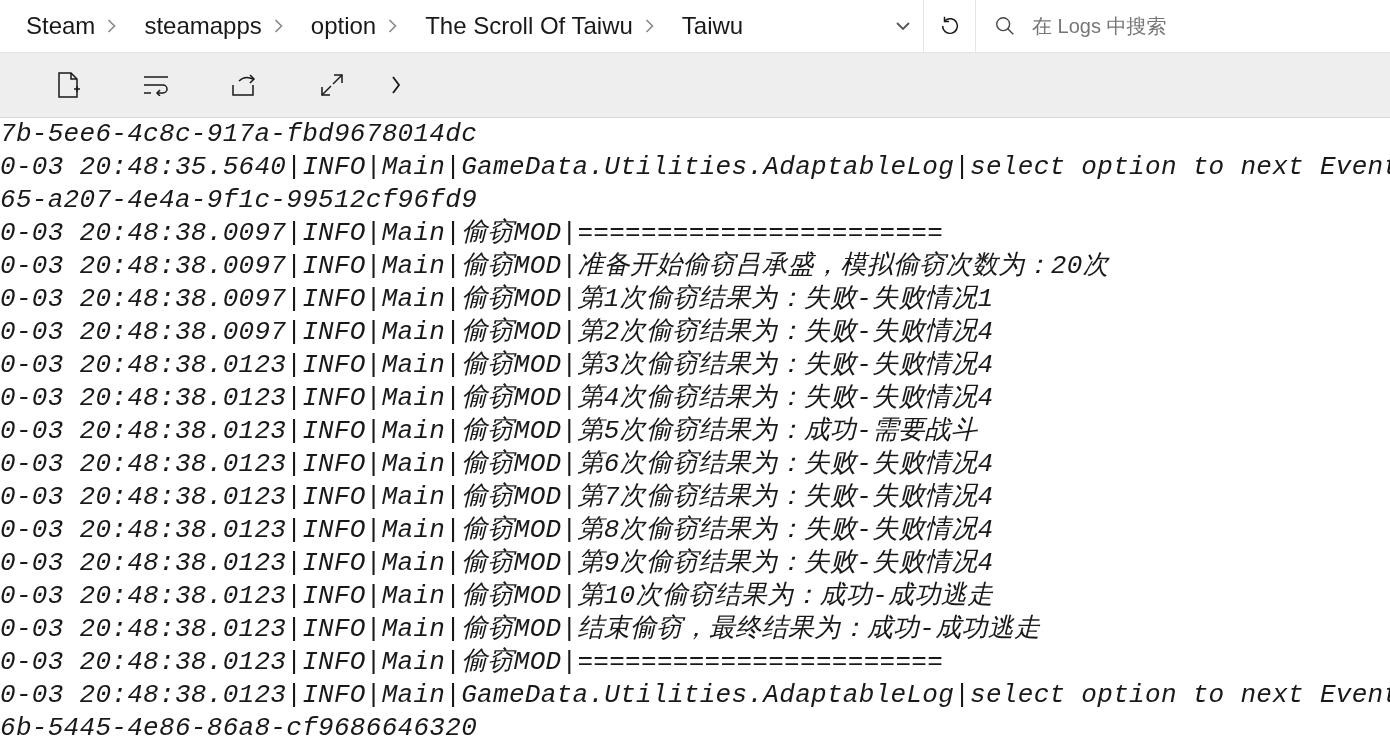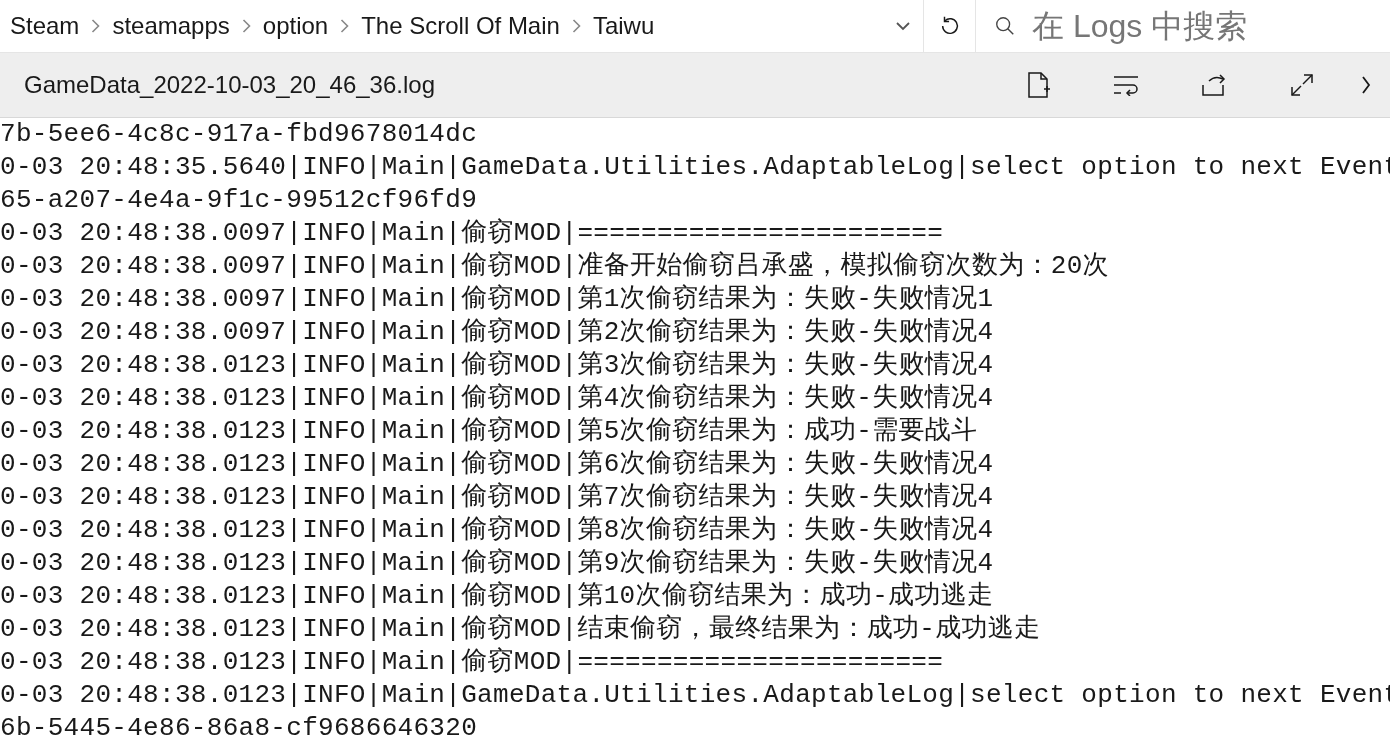--- a/index.html
+++ b/index.html
@@ -26,20 +26,21 @@
       flex: 1;
       padding-left: 8px;
       font-size: 24px;
       color: #191919;
       overflow: hidden;
     }
     .breadcrumb-item {
       white-space: nowrap;
       cursor: pointer;
       padding: 0 2px;
+      margin-left: 16px;
     }
     .breadcrumb-sep {
       margin: 0 10px;
       color: #888;
       font-size: 14px;
     }
     .breadcrumb-sep svg {
       width: 9px;
       height: 14px;
       display: block;
@@ -71,21 +72,21 @@
       align-items: center;
       padding: 0 18px;
     }
     .search-box svg {
       flex-shrink: 0;
       margin-right: 16px;
     }
     .search-input {
       border: none;
       outline: none;
-      font-size: 32px;
+      font-size: 20px;
       color: #b91c1c;
       width: 100%;
       background: transparent;
     }
     .search-input::placeholder {
       color: #767676;
     }
     .tab-bar {
       display: flex;
       align-items: center;
@@ -118,20 +119,21 @@
       font-family: "Consolas", "Courier New", monospace;
       font-size: 26px;
       line-height: 33px;
       color: #191919;
       white-space: pre;
       overflow: hidden;
       letter-spacing: 0.3px;
     }
     .log-line {
       white-space: pre;
+      font-style: italic;
     }
   </style>
 </head>
 <body>
 
 <div class="top-bar">
   <div class="breadcrumb">
     <span class="breadcrumb-item">Steam</span>
     <span class="breadcrumb-sep">
         <svg viewBox="0 0 8 14">
@@ -143,21 +145,21 @@
         <svg viewBox="0 0 8 14">
           <path d="M1 1 L7 7 L1 13" stroke="#888" stroke-width="1.6" fill="none"></path>
         </svg>
       </span>
     <span class="breadcrumb-item">option</span>
     <span class="breadcrumb-sep">
         <svg viewBox="0 0 8 14">
           <path d="M1 1 L7 7 L1 13" stroke="#888" stroke-width="1.6" fill="none"></path>
         </svg>
       </span>
-    <span class="breadcrumb-item">The Scroll Of Main</span>
+    <span class="breadcrumb-item">The Scroll Of Taiwu</span>
     <span class="breadcrumb-sep">
         <svg viewBox="0 0 8 14">
           <path d="M1 1 L7 7 L1 13" stroke="#888" stroke-width="1.6" fill="none"></path>
         </svg>
       </span>
     <span class="breadcrumb-item">Taiwu</span>
   </div>
   <div class="dropdown-btn">
     <svg width="14" height="9" viewBox="0 0 14 9">
         <path d="M1 1 L7 7 L13 1" stroke="#555" stroke-width="1.8" fill="none"></path>
@@ -172,21 +174,20 @@
   <div class="search-box">
     <svg width="22" height="22" viewBox="0 0 24 24">
       <circle cx="10" cy="10" r="7" stroke="#444" stroke-width="1.5" fill="none"></circle>
       <line x1="15" y1="15" x2="21" y2="21" stroke="#444" stroke-width="1.5"></line>
     </svg>
     <input class="search-input" type="text" placeholder="在 Logs 中搜索" style="">
   </div>
 </div>
 
 <div class="tab-bar">
-  <div class="tab-filename">GameData_2022-10-03_20_46_36.log</div>
   <div class="tab-actions">
     <div class="tab-action-btn">
       <svg width="24" height="28" viewBox="0 0 24 28">
         <path d="M3 2 L15 2 L21 8 L21 26 L3 26 Z" stroke="#191919" stroke-width="1.5" fill="none"></path>
         <path d="M15 2 L15 8 L21 8" stroke="#191919" stroke-width="1.5" fill="none"></path>
         <line x1="18" y1="18" x2="24" y2="18" stroke="#191919" stroke-width="1.5"></line>
         <line x1="21" y1="15" x2="21" y2="21" stroke="#191919" stroke-width="1.5"></line>
       </svg>
     </div>
     <div class="tab-action-btn">

